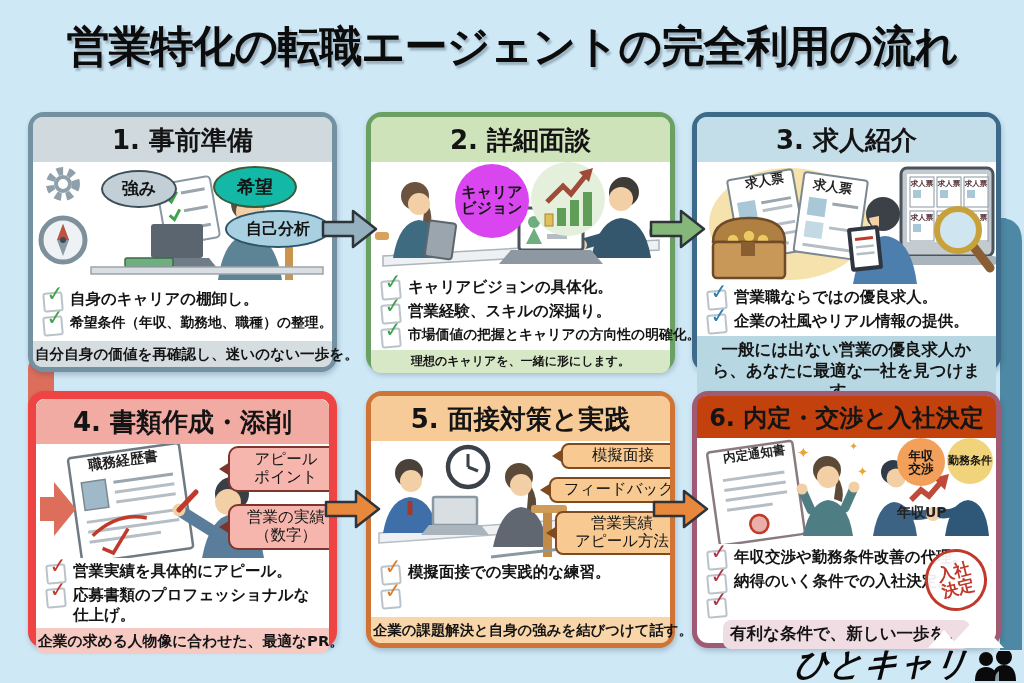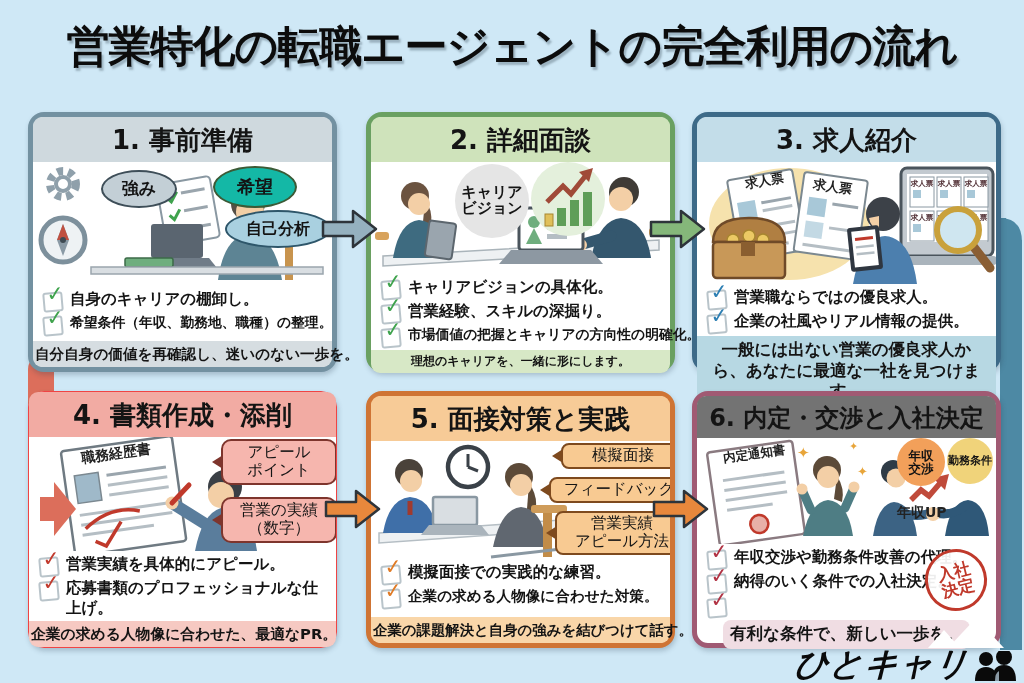--- a/index.html
+++ b/index.html
@@ -7,28 +7,28 @@
          font-family:"DejaVu Sans",sans-serif;color:#141414;}
   .main-title{position:absolute;top:18px;left:0;right:0;text-align:center;
     font-size:43px;font-weight:900;color:#0c0c0c;letter-spacing:-1px;
     text-shadow:2px 3px 2px rgba(90,110,125,.45);white-space:nowrap;}
   
   .panel{position:absolute;width:309px;border-radius:16px;display:flex;flex-direction:column;
          background:#fff;z-index:2;box-shadow:1px 3px 5px rgba(40,60,80,.25);box-sizing:border-box;}
   .p1{left:28px;top:112px;height:260px;border:5px solid #7391a1}
   .p2{left:366px;top:112px;height:260px;border:5px solid #6aa061}
   .p3{left:692px;top:112px;height:260px;border:5px solid #3d6a88}
-  .p4{left:28px;top:391px;height:257px;border:1px solid #ef4444}
+  .p4{left:28px;top:391px;height:257px;border:8px solid #ef4444}
   .p5{left:366px;top:391px;height:257px;border:5px solid #cf7434}
   .p6{left:692px;top:391px;height:257px;border:5px solid #a05a73}
   .panel-header{border-radius:9px 9px 0 0;text-align:center;font-size:26px;font-weight:800;
     padding:6px 0 4px;white-space:nowrap;}
   .p1 .panel-header{background:#cfd9de}.p2 .panel-header{background:#cfe3bb}
   .p3 .panel-header{background:#c3dde9}.p4 .panel-header{background:#f2aba3}
-  .p5 .panel-header{background:#f7cb97}.p6 .panel-header{background:#737373;font-size:24px;}
+  .p5 .panel-header{background:#f7cb97}.p6 .panel-header{background:#c2410c;font-size:24px;}
   .illo{position:relative;flex:0 0 auto;overflow:hidden;}
   .p1 .illo{height:124px}.p2 .illo{height:112px}.p3 .illo{height:122px}
   .p4 .illo{height:114px}.p5 .illo{height:118px}.p6 .illo{height:106px}
   .illo svg{position:absolute;left:0;top:0;}
   .checks{padding:2px 6px 0 10px;}
   .check-row{display:flex;align-items:flex-start;gap:7px;margin:2px 0;}
   .ckbox{flex:0 0 16px;width:16px;height:16px;border:2px solid #b9c4ca;background:#fff;
     border-radius:3px;position:relative;margin-top:2px;transform:rotate(-5deg);}
   .ckmark{position:absolute;left:2px;top:-10px;font-size:21px;font-weight:900;line-height:1;}
   .p1 .ckmark,.p2 .ckmark{color:#3fa34d}.p3 .ckmark{color:#2d7fb3}
@@ -175,21 +175,21 @@
             <rect x="148" y="46" width="64" height="42" rx="3" fill="#fff" stroke="#4a545c" stroke-width="3"></rect>
             <circle cx="163" cy="60" r="6" fill="#6fae7e"></circle>
             <polygon points="155,82 171,82 163,66" fill="#6fae7e"></polygon>
             <rect x="176" y="54" width="28" height="5" fill="#8a98a2"></rect>
             <rect x="176" y="63" width="28" height="5" fill="#b5bec4"></rect>
             <rect x="176" y="72" width="20" height="5" fill="#b5bec4"></rect>
             <polygon points="140,88 220,88 232,102 128,102" fill="#8d98a2"></polygon>
           </g>
         </g>
       </svg>
-      <div class="bubble" style="left:84px;top:2px;width:74px;height:74px;background:#e5e5e5;font-size:15px;flex-direction:column;">
+      <div class="bubble" style="left:84px;top:2px;width:74px;height:74px;background:#d946ef;font-size:15px;flex-direction:column;">
         <span>キャリア</span>
         <span>ビジョン</span>
         </div>
       <div class="bubble" style="left:160px;top:0;width:74px;height:74px;background:#e4f0dc;">
         <svg width="74" height="74" style="position:static">
           <rect x="14" y="52" width="8" height="12" fill="#e0c05a" stroke="#a8862f"></rect>
           <rect x="26" y="46" width="9" height="18" fill="#5f9e58"></rect>
           <rect x="39" y="38" width="9" height="26" fill="#5f9e58"></rect>
           <rect x="52" y="30" width="9" height="34" fill="#5f9e58"></rect>
           <path d="M16,40 L32,24 L40,32 L56,12" stroke="#a04a38" stroke-width="5" fill="none"></path>
@@ -415,21 +415,20 @@
       <div class="check-row">
         <span class="ckbox">
             <span class="ckmark">✓</span>
           </span>
         <span class="check-text">模擬面接での実践的な練習。</span>
         </div>
       <div class="check-row">
         <span class="ckbox">
             <span class="ckmark">✓</span>
           </span>
-        <span class="check-text c-med">企業の求める人物像に合わせた対策。</span>
         </div>
     </div>
     <div class="panel-footer">企業の課題解決と自身の強みを結びつけて話す。</div>
   </div>
 
   <div class="panel p6">
     <div class="panel-header">6. 内定・交渉と入社決定</div>
     <div class="illo">
       <svg width="299" height="106" viewBox="0 0 299 106">
         <g transform="rotate(-8 60 55)">

